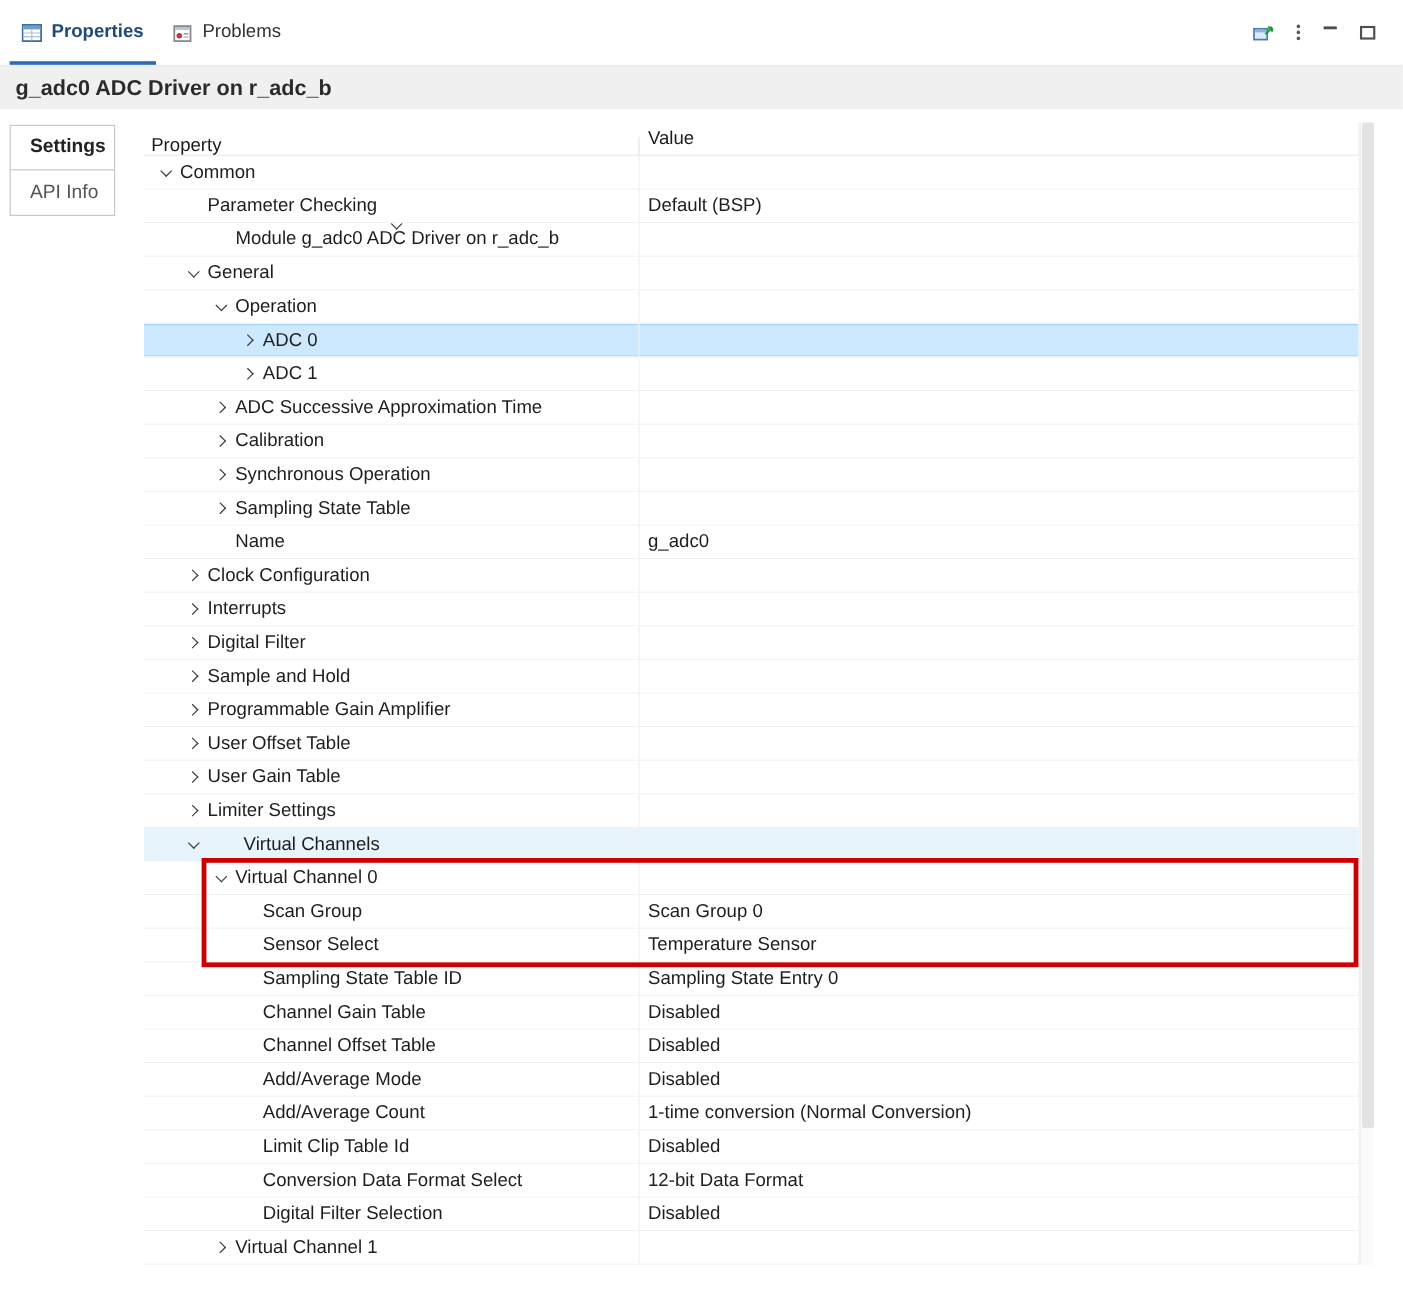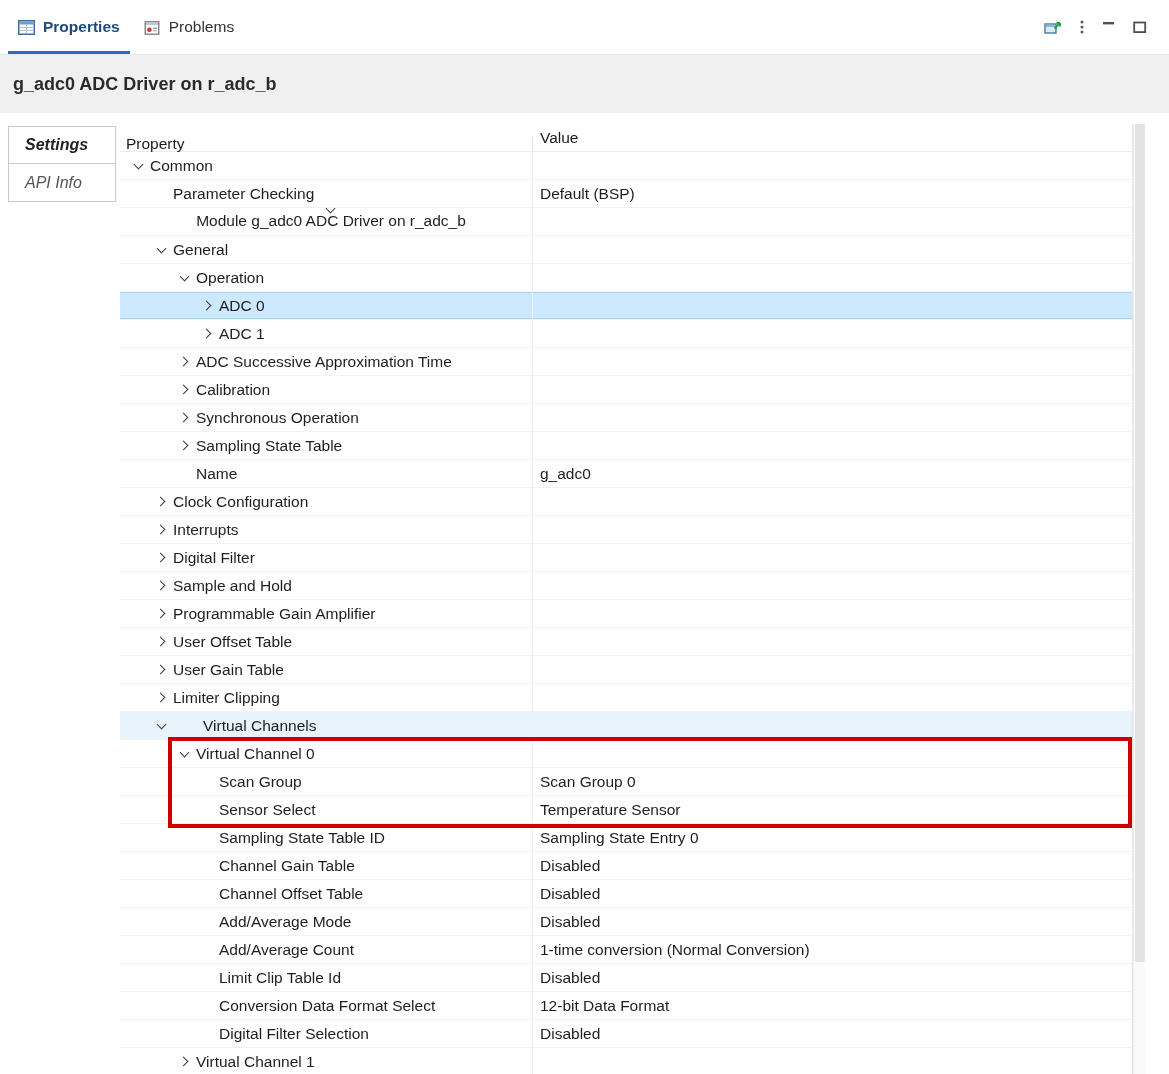--- a/index.html
+++ b/index.html
@@ -28,27 +28,27 @@
     content:"";position:absolute;left:2px;right:2px;bottom:0;height:3px;
     background:var(--accent);
   }
   .tab .icon{display:flex;align-items:center;}
   .view-toolbar{
     margin-left:auto;display:flex;align-items:center;gap:17px;padding-right:16px;
   }
   .view-toolbar span{display:flex;align-items:center;cursor:default;}
   
   .titlebar{
-    height:58px;background:#f0f0f0;display:flex;align-items:center;
+    height:36px;background:#f0f0f0;display:flex;align-items:center;
     padding-left:13px;font-size:18px;font-weight:bold;color:#2b2b2b;
   }
   
   .content{display:flex;width:1169px;}
   .sidebar{width:120px;flex-shrink:0;padding-top:13px;}
-  .sidebar-box{margin-left:8px;width:108px;border:1px solid #c9c9c9;background:#fff;font-style:italic;}
+  .sidebar-box{margin-left:8px;width:88px;border:1px solid #c9c9c9;background:#fff;}
   .sidebar-item{
     height:37px;display:flex;align-items:center;padding-left:16px;
     font-size:16px;color:#555;
   }
   .sidebar-item.active{font-weight:bold;color:#222;border-bottom:1px solid #c9c9c9;}
   .main{width:1013px;margin-top:11px;border-right:1px solid #e5e5e5;}
   .colheader{display:flex;height:28px;border-bottom:1px solid #ececec;background:#fff;}
   .colheader .h1{
     width:413px;display:flex;align-items:center;padding-left:6px;
     font-size:15.5px;color:#1a1a1a;border-right:1px solid #e3e3e3;margin-top:12px;
@@ -327,21 +327,21 @@
               </span>
               <span class="plabel">User Gain Table</span>
             </div>
             <div class="cell val"></div>
           </div>
           <div class="row">
             <div class="cell prop" style="padding-left: 31px;">
               <span class="chev-box">
                 <span class="chev right"></span>
               </span>
-              <span class="plabel">Limiter Clipping</span>
+              <span class="plabel">Limiter Settings</span>
             </div>
             <div class="cell val"></div>
           </div>
           <div class="row highlighted">
             <div class="cell prop" style="padding-left: 31px; gap: 30px;">
               <span class="chev-box">
                 <span class="chev down"></span>
               </span>
               <span class="plabel">Virtual Channels</span>
             </div>

